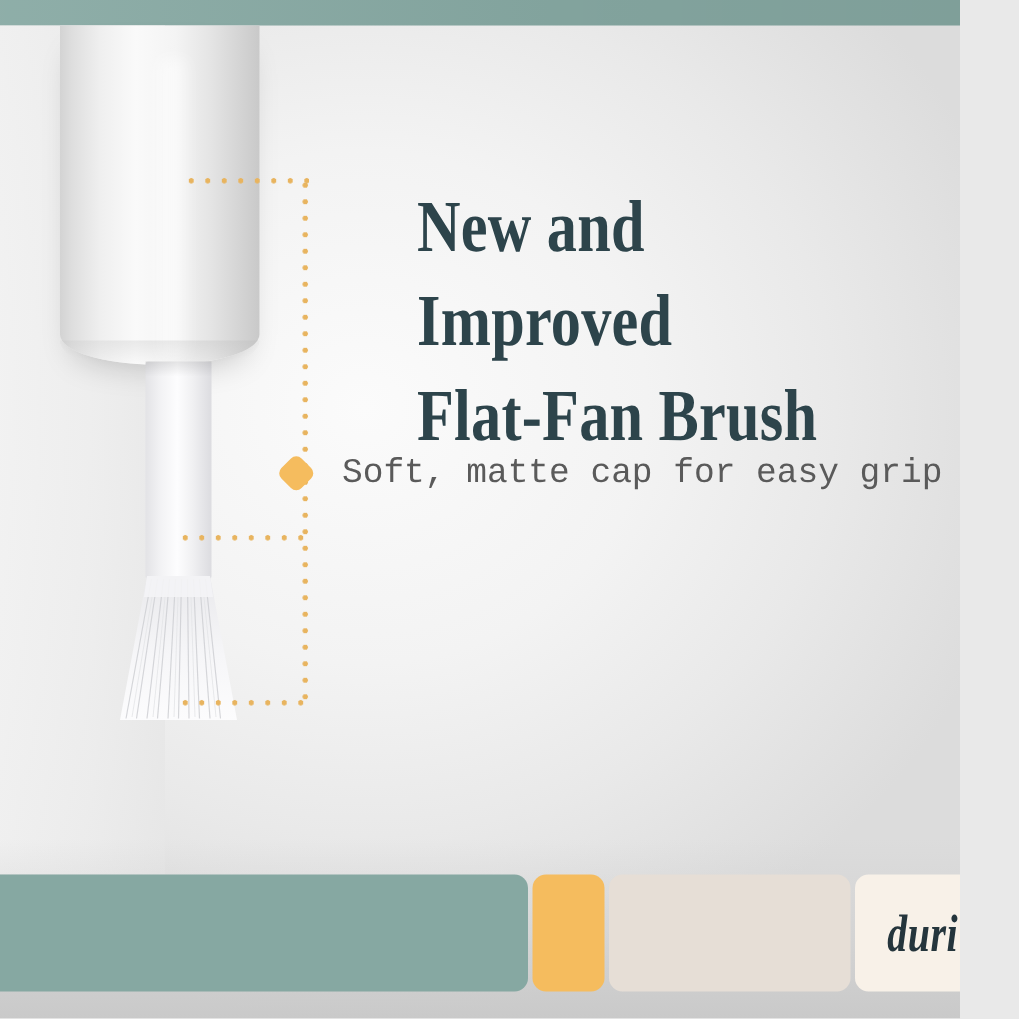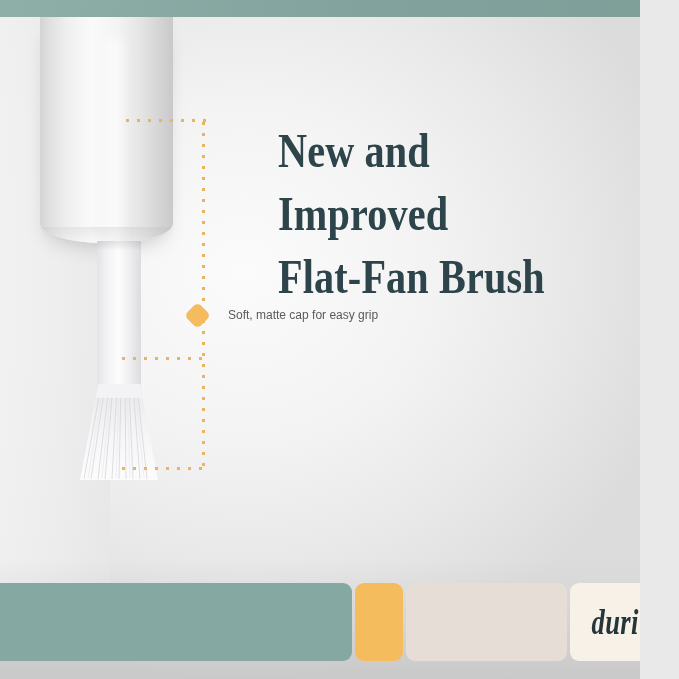--- a/index.html
+++ b/index.html
@@ -95,22 +95,22 @@
   
   .bullets{position:absolute;left:188px;top:300px;width:470px;}
   .bullet{position:relative;height:42px;}
   .diamond{
     position:absolute;left:0;top:6px;width:19px;height:19px;
     background:#f5bc5e;border-radius:5px;
     transform:rotate(45deg);
   }
   .bullet-text{
     position:absolute;left:40px;top:0;
-    font-family:Liberation Sans, sans-serif;
-    font-size:12px;
+    font-family:Liberation Mono, monospace;
+    font-size:23px;
     color:#5a5a5a;
     line-height:30px;
     white-space:nowrap;
   }
   
   .botbar{position:absolute;left:0;top:583px;width:679px;height:78px;}
   .seg{position:absolute;top:0;height:78px;border-radius:9px;}
   .seg-sage{left:-12px;width:364px;background:#86a8a2;}
   .seg-amber{left:355px;width:48px;background:#f5bc5e;}
   .seg-cream{left:406px;width:161px;background:#e6ded6;}

